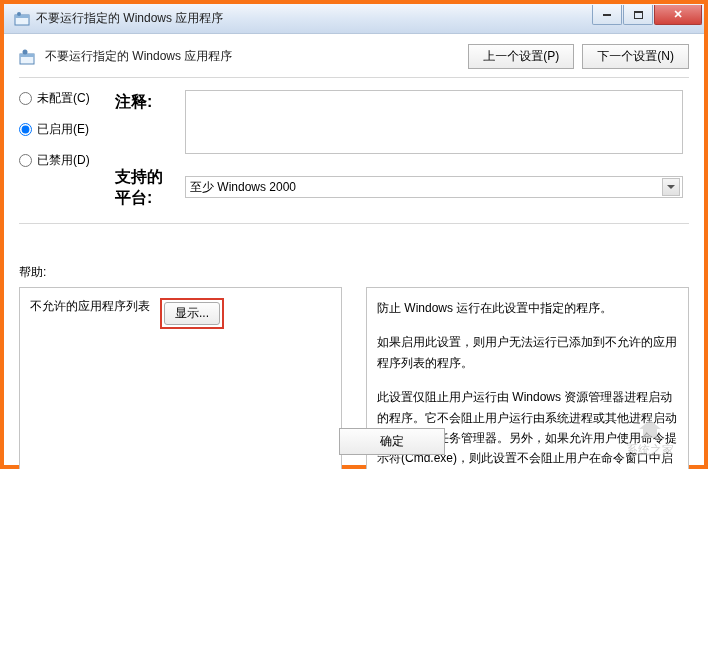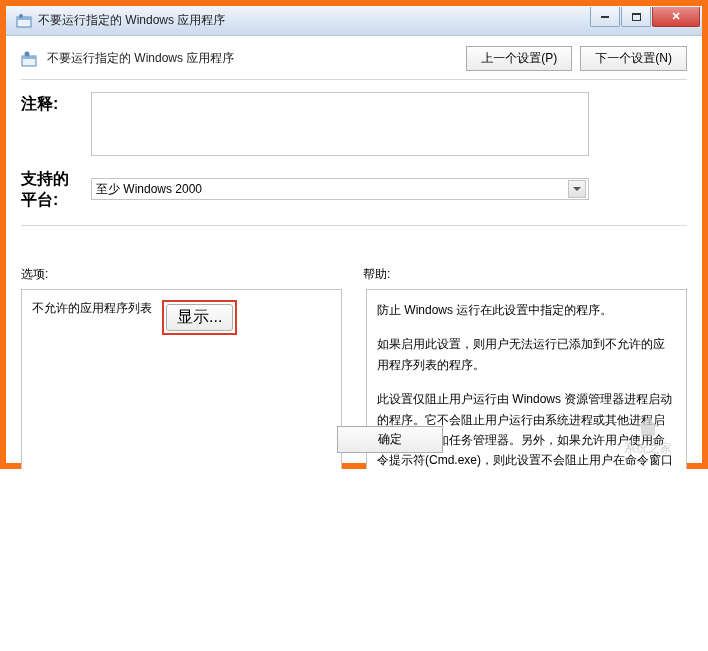--- a/index.html
+++ b/index.html
@@ -1,17 +1,17 @@
 <!DOCTYPE html>
 <html><head>
   <meta charset="utf-8">
   <style>
     * { margin: 0; padding: 0; box-sizing: border-box; font-family: "Microsoft YaHei", "Segoe UI", Tahoma, sans-serif; font-size: 12px; }
     body { background: #fff; }
-    .window { width: 708px; height: 469px; border: 6px solid #f97316; background: #fff; position: relative; }
+    .window { width: 708px; height: 469px; border: 4px solid #f97316; background: #fff; position: relative; }
     .titlebar { height: 30px; background: linear-gradient(to bottom, #f2f6fb 0%, #dce7f5 50%, #cbdaed 100%); border-bottom: 1px solid #b8c8dc; display: flex; align-items: center; padding: 0 4px; position: relative; }
     .title-icon { width: 16px; height: 16px; margin: 0 6px; display: flex; align-items: center; justify-content: center; }
     .title-text { color: #222; font-size: 12px; flex: 1; }
     .win-controls { display: flex; gap: 1px; position: absolute; right: 2px; top: 1px; }
     .win-btn { width: 30px; height: 20px; border: 1px solid #8aa6c6; border-top: none; background: linear-gradient(to bottom, #f3f7fc, #d8e4f2); display: flex; align-items: center; justify-content: center; cursor: default; border-radius: 0 0 2px 2px; }
     .win-btn.min span { width: 8px; border-bottom: 2px solid #333; }
     .win-btn.max span { width: 9px; height: 8px; border: 1px solid #333; border-top: 2px solid #333; }
     .win-btn.close { background: linear-gradient(to bottom, #e98e8b, #d1433b); border-color: #a83a36; width: 48px; }
     .win-btn.close span { color: #fff; font-weight: bold; font-size: 11px; }
     .content { padding: 10px 15px; }
@@ -34,21 +34,21 @@
     .select-arrow::after { content: ""; border-left: 4px solid transparent; border-right: 4px solid transparent; border-top: 4px solid #555; }
     .section-labels { display: flex; margin-top: 40px; margin-bottom: 6px; }
     .section-labels > div { font-size: 12px; }
     .options-label { width: 342px; }
     .panels { display: flex; gap: 24px; }
     .panel { border: 1px solid #c4c4c4; background: #fff; height: 342px; padding: 10px; overflow: auto; }
     .panel-left { width: 334px; display: flex; align-items: flex-start; gap: 10px; }
     .panel-right { width: 334px; line-height: 1.7; font-size: 12px; }
     .panel-right p { margin-bottom: 14px; }
     .show-btn-wrap { border: 2px solid #d93c2b; padding: 2px; display: inline-block; }
-    .show-btn { padding: 2px 10px; border: 1px solid #acacac; background: linear-gradient(to bottom, #fdfdfd, #ececec); border-radius: 3px; font-size: 16px; cursor: default; }
+    .show-btn { padding: 2px 10px; border: 1px solid #acacac; background: linear-gradient(to bottom, #fdfdfd, #ececec); border-radius: 3px; font-size: 12px; cursor: default; }
     .footer { position: absolute; bottom: 10px; right: 15px; display: flex; gap: 8px; align-items: center; }
     .footer .btn { padding: 4px 40px; }
     .watermark { position: absolute; right: 30px; bottom: 6px; color: #bbb; font-size: 11px; opacity: 0.7; display: flex; align-items: center; gap: 4px; flex-direction: column; }
   </style>
 </head>
 <body>
 
 <div class="window">
 
   <div class="titlebar">
@@ -86,20 +86,34 @@
       <span class="header-title">不要运行指定的 Windows 应用程序</span>
       <div class="header-buttons">
         <button class="btn">上一个设置(P)</button>
         <button class="btn">下一个设置(N)</button>
       </div>
     </div>
 
     <hr class="divider">
 
     <div class="config-row">
+      <div class="radio-col">
+        <label class="radio-opt">
+          <input type="radio" name="state" style="">
+          <span>未配置(C)</span>
+        </label>
+        <label class="radio-opt">
+          <input type="radio" name="state" checked="" style="">
+          <span>已启用(E)</span>
+        </label>
+        <label class="radio-opt">
+          <input type="radio" name="state" style="">
+          <span>已禁用(D)</span>
+        </label>
+      </div>
       <div style="flex:1;">
         <div style="display:flex;">
           <div class="label-col">注释:</div>
           <div class="field-col">
             <textarea class="textarea-placeholder" style=""></textarea>
           </div>
         </div>
         <div class="platform-row" style="display:flex;margin-top:8px;">
           <div class="label-col" style="width:70px;">支持的平台:</div>
           <div class="field-col">
@@ -108,21 +122,20 @@
               <div class="select-arrow"></div>
             </div>
           </div>
         </div>
       </div>
     </div>
 
     <hr class="divider" style="margin-top:14px;">
 
     <div class="section-labels">
-      <div class="options-label">选项:</div>
       <div>帮助:</div>
     </div>
 
     <div class="panels">
       <div class="panel panel-left">
         <span>不允许的应用程序列表</span>
         <span class="show-btn-wrap">
           <button class="show-btn">显示...</button>
         </span>
       </div>

